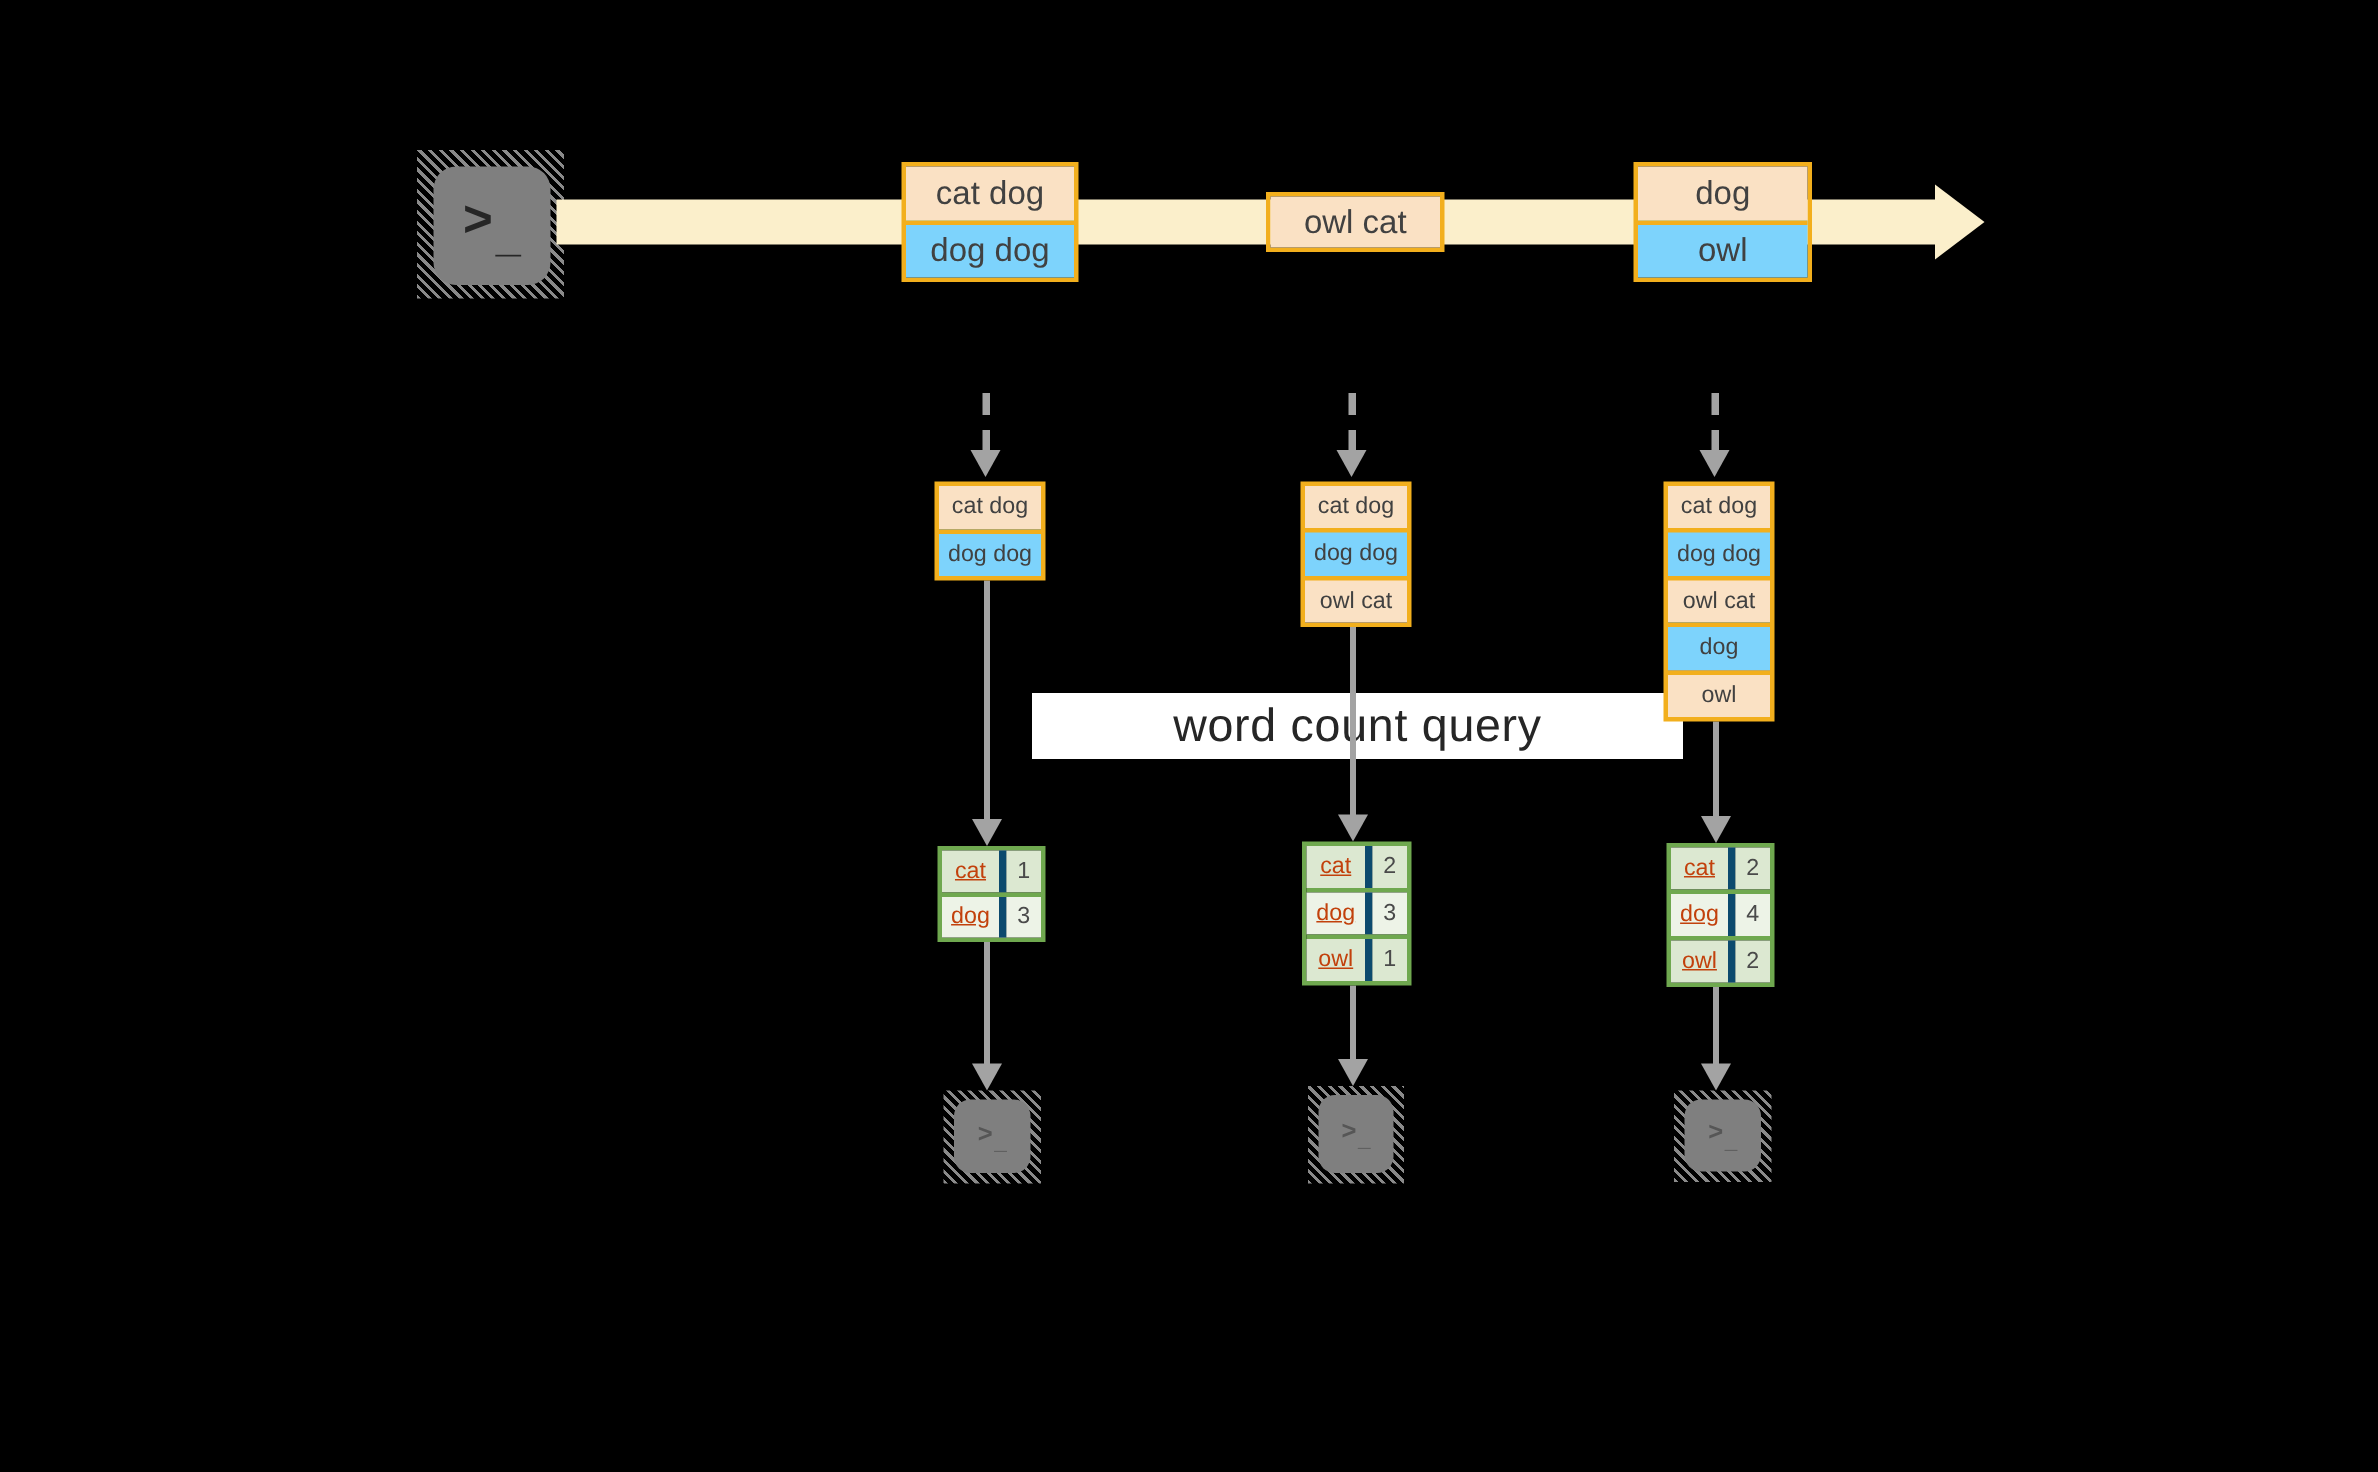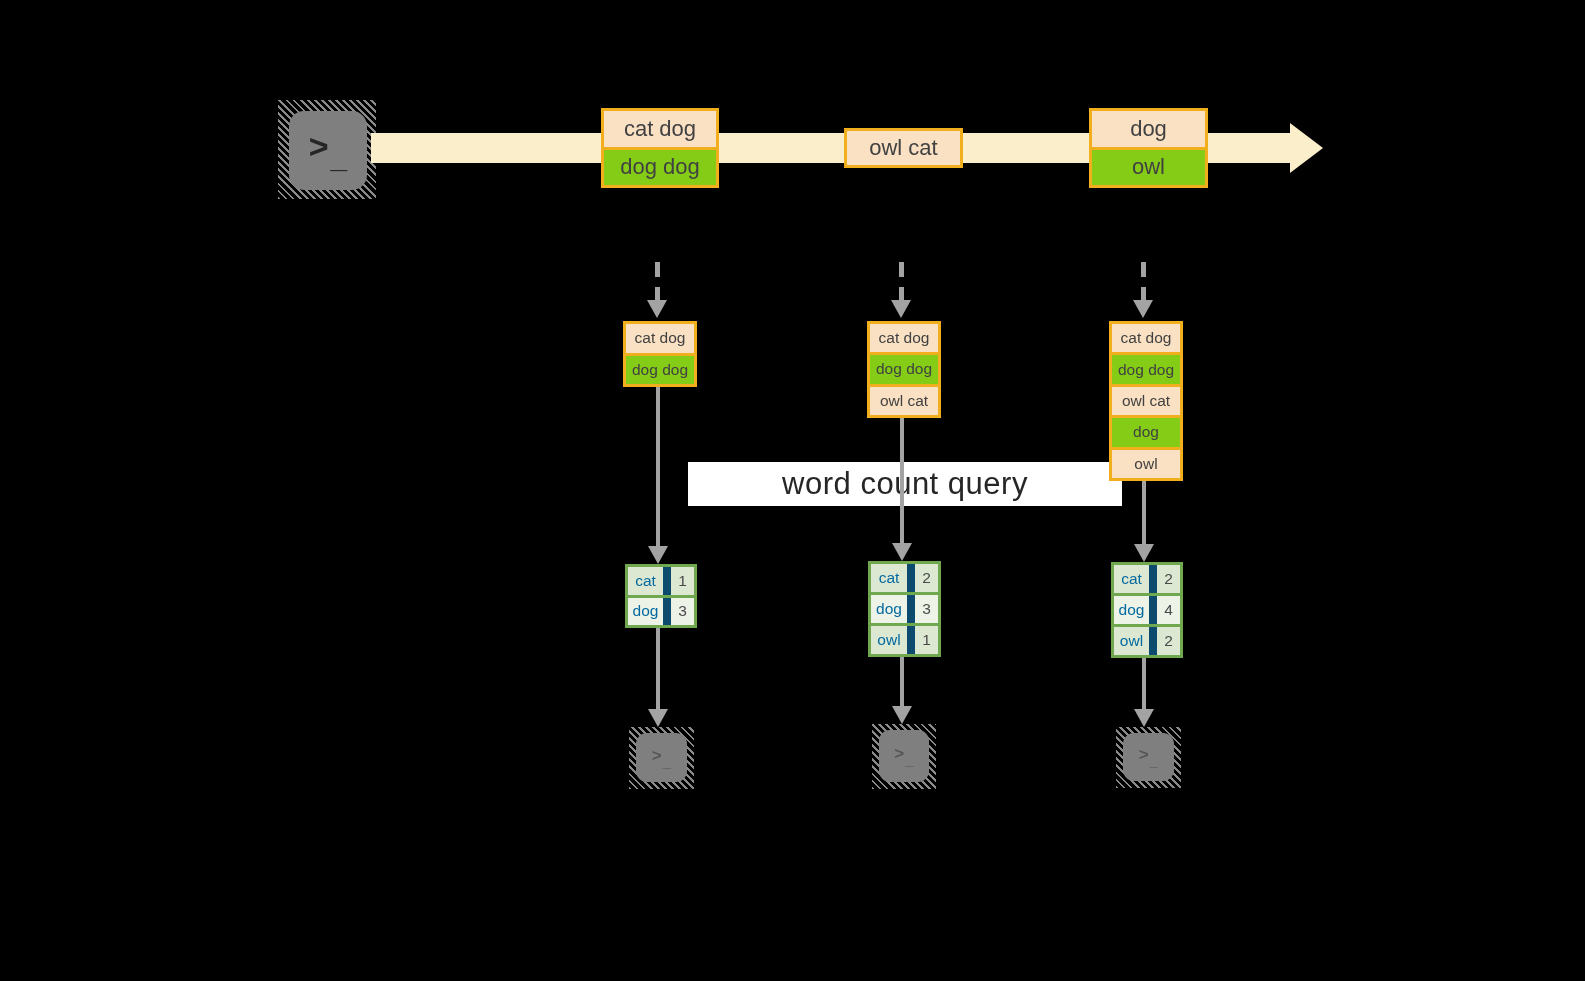--- a/index.html
+++ b/index.html
@@ -22,29 +22,29 @@
   
   .stream-band { position:absolute; left:371px; top:133px; width:919px; height:30px; background:#FBEFCB; }
   .stream-head { position:absolute; left:1290px; top:123px; width:0; height:0;
     border-top:25px solid transparent; border-bottom:25px solid transparent; border-left:33px solid #FBEFCB; }
 
   
   .obox { position:absolute; border:3px solid #F2AF1D; box-sizing:border-box; display:flex; flex-direction:column; z-index:4; }
   .obox .cell { flex:1; display:flex; align-items:center; justify-content:center; color:#414141; }
   .obox .cell + .cell { border-top:3px solid #F2AF1D; }
   .fill-a { background:#FAE1C4; }
-  .fill-b { background:#84cc16; }
+  .fill-b { background:#7dd3fc; }
   .stream-font { font-size:22px; }
   .stack-font { font-size:15.5px; }
 
   
   .gtable { position:absolute; border:3px solid #6FA84F; box-sizing:border-box; display:flex; flex-direction:column; z-index:4; }
   .gtable .row { flex:1; display:flex; }
   .gtable .row + .row { border-top:3px solid #6FA84F; }
-  .gtable .wcell { flex:1; display:flex; align-items:center; justify-content:center; border-right:8px solid #0c4a6e; color:#0369a1; font-size:15.5px; }
+  .gtable .wcell { flex:1; display:flex; align-items:center; justify-content:center; border-right:5px solid #0c4a6e; color:#c2410c; font-size:15.5px;text-decoration:underline; }
   .gtable .ncell { width:23px; display:flex; align-items:center; justify-content:center; color:#4A4A4A; font-size:15.5px; }
   .gfill-a { background:#DCE8D1; }
   .gfill-b { background:#EDF3E7; }
 
   
   .dash-line { position:absolute; width:5px; z-index:3;
     background:repeating-linear-gradient(to bottom,#A3A3A3 0,#A3A3A3 15px,transparent 15px,transparent 25px); }
   .solid-line { position:absolute; width:4px; background:#A3A3A3; z-index:3; }
   .arrow-down { position:absolute; width:0; height:0; z-index:3;
     border-left:10px solid transparent; border-right:10px solid transparent; border-top:18px solid #A3A3A3; }

